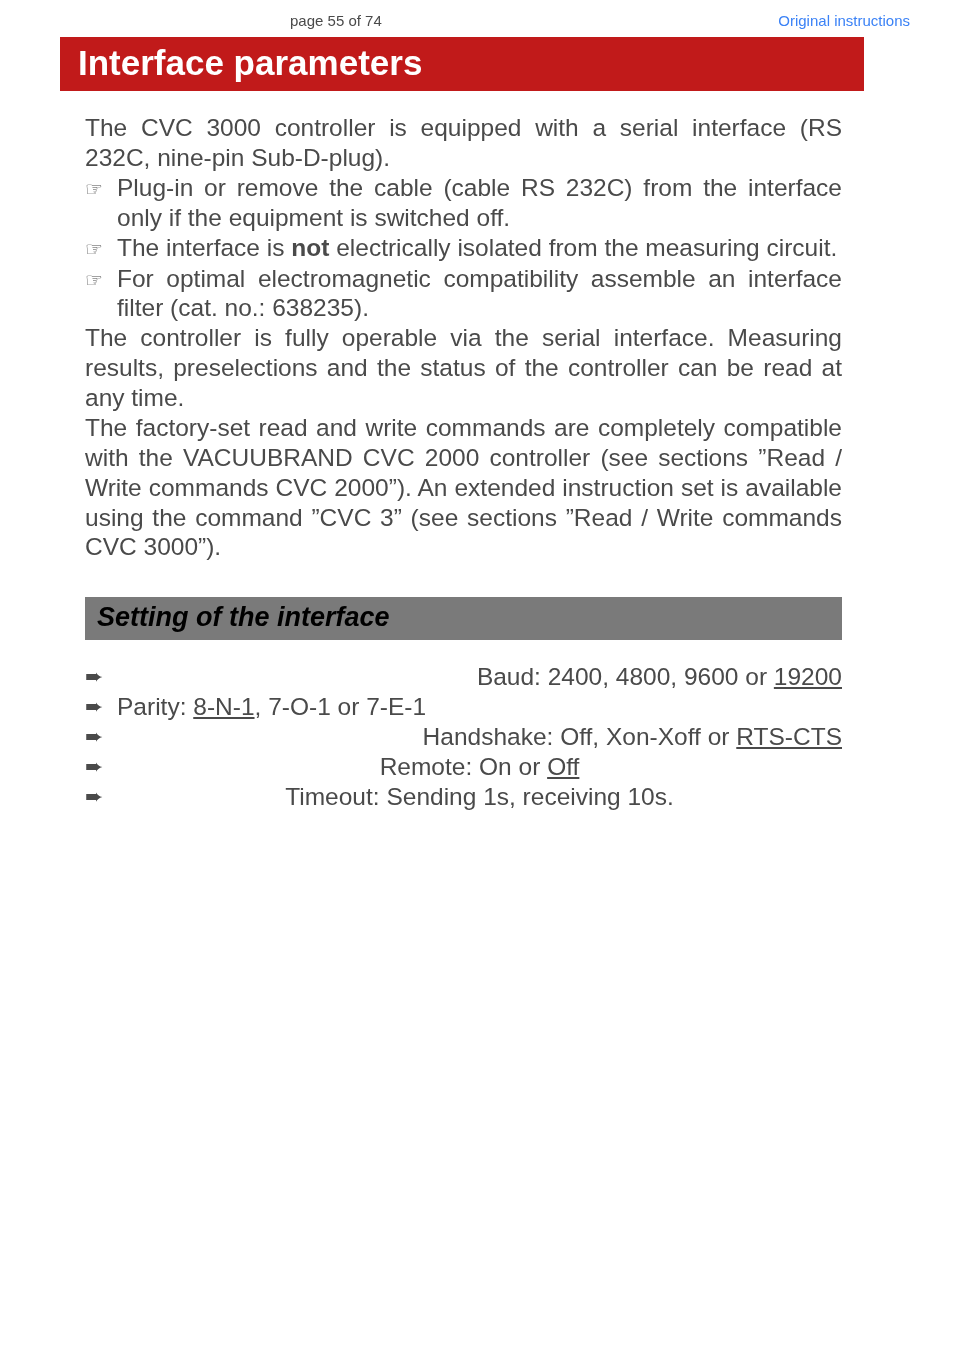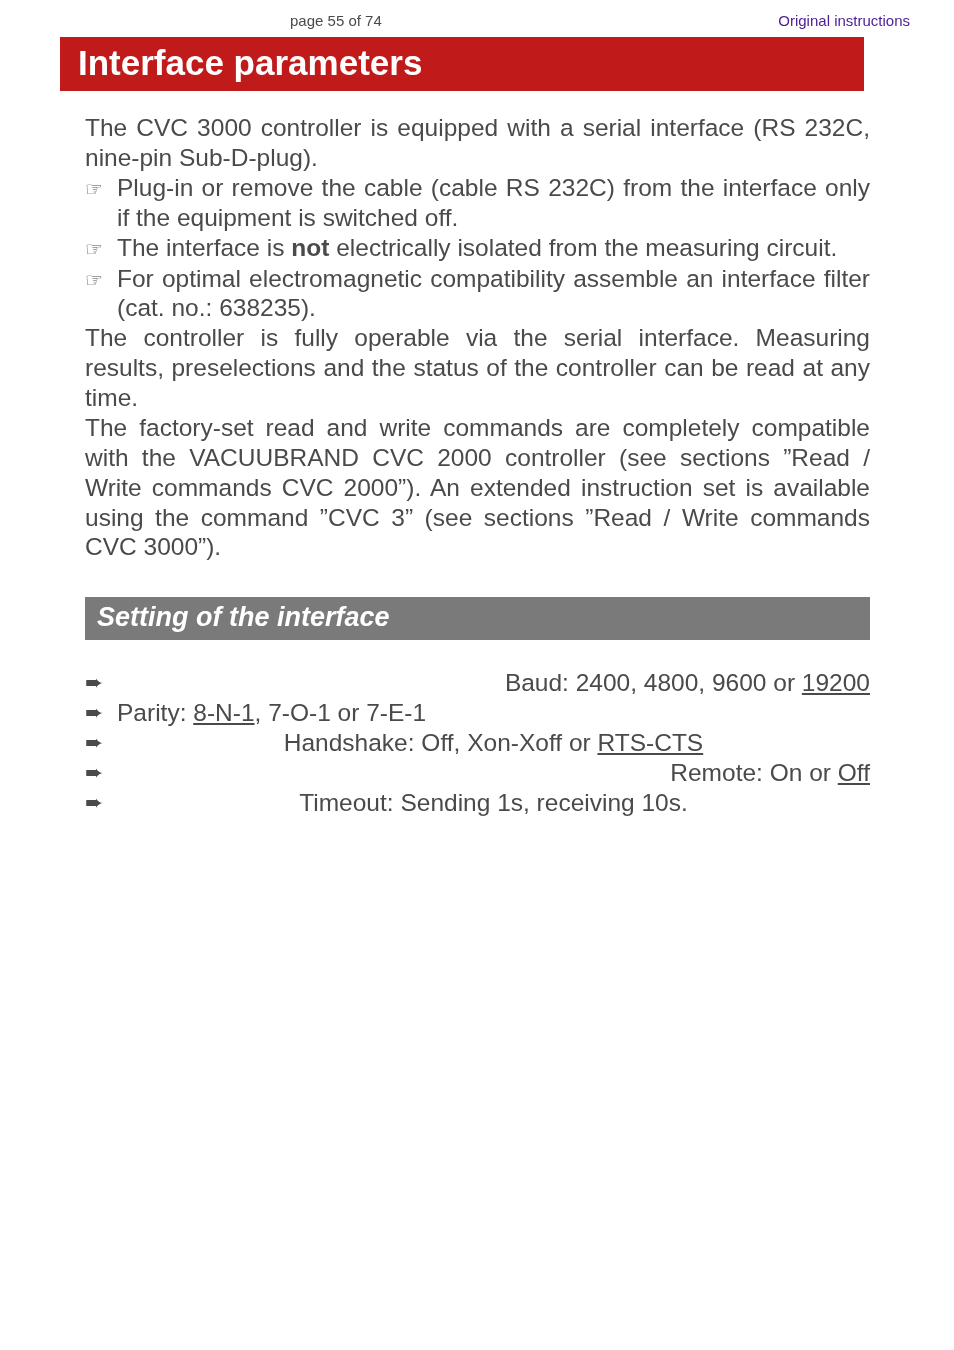--- a/index.html
+++ b/index.html
@@ -11,31 +11,31 @@
     color: #4a4a4a;
     position: relative;
   }
   .header-row {
     display: flex;
     justify-content: space-between;
     padding: 12px 44px 4px 90px;
     font-size: 15px;
   }
   .page-num { color: #4a4a4a; margin-left: 200px; }
-  .orig-inst { color: #4c1d95; }
+  .orig-inst { color: #3b82f6; }
   .title-bar {
     background: #c11a1a;
     color: #ffffff;
     font-size: 35px;
     font-weight: bold;
     padding: 6px 8px 8px 18px;
     margin: 4px 90px 0 60px;
   }
   .content {
-    padding: 22px 84px 0 85px;
+    padding: 22px 112px 0 85px;
     font-size: 24.5px;
     line-height: 1.22;
     text-align: justify;
     color: #4a4a4a;
   }
   .content p { margin-bottom: 0; }
   .bullet-row {
     display: flex;
     align-items: flex-start;
     margin: 0;
@@ -49,26 +49,26 @@
   }
   .bullet-text { flex: 1; text-align: justify; }
   .arrow-icon {
     flex: 0 0 auto;
     width: 32px;
     font-size: 22px;
     line-height: 1.35;
   }
   .sub-title {
     background: #7a7a7a;
-    color: #ffffff;
+    color: #000000;
     font-style: italic;
     font-weight: bold;
     font-size: 27px;
     padding: 4px 12px 6px 12px;
-    margin: 35px 0 10px 0;
+    margin: 35px 0 4px 0;
   }
   .u { text-decoration: underline; }
   b { font-weight: bold; }
   .gap { height: 28px; }
   .gap-small { height: 18px; }
 </style>
 </head>
 <body>
 
 <div class="header-row">
@@ -116,28 +116,28 @@
 
   <div class="bullet-row">
     <span class="arrow-icon">➨</span>
     <span class="bullet-text" style="text-align:left">
       <span>Parity: </span><span class="u">8-N-1</span><span>, 7-O-1 or 7-E-1</span>
     </span>
   </div>
 
   <div class="bullet-row">
     <span class="arrow-icon">➨</span>
-    <span class="bullet-text" style="text-align:center">
+    <span class="bullet-text" style="text-align:right">
       <span>Handshake: Off, Xon-Xoff or </span><span class="u">RTS-CTS</span>
     </span>
   </div>
 
   <div class="bullet-row">
     <span class="arrow-icon">➨</span>
-    <span class="bullet-text" style="text-align:right">
+    <span class="bullet-text" style="text-align:center">
       <span>Remote: On or </span><span class="u">Off</span>
     </span>
   </div>
 
   <div class="bullet-row">
     <span class="arrow-icon">➨</span>
     <span class="bullet-text" style="text-align:center">Timeout: Sending 1s, receiving 10s.</span>
   </div>
 
   <div class="gap"></div>

